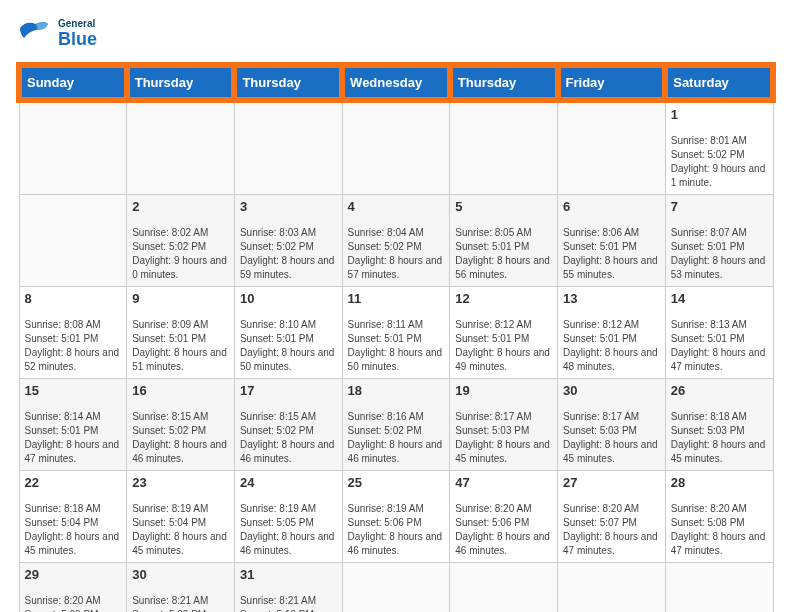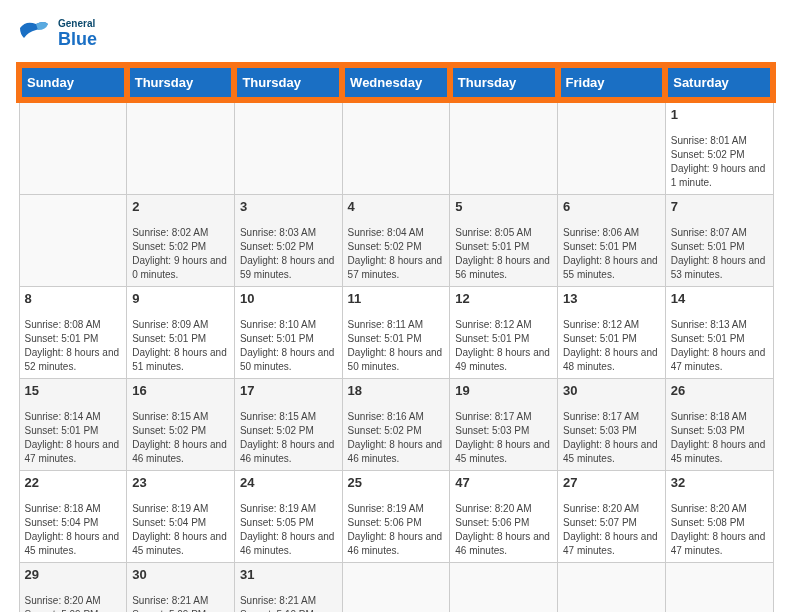--- a/index.html
+++ b/index.html
@@ -338,21 +338,21 @@
         </td>
         <td>
           <span class="day-number">27</span>
           <div class="day-info">
             Sunrise: 8:20 AM<br>
             Sunset: 5:07 PM<br>
             Daylight: 8 hours and 47 minutes.
           </div>
         </td>
         <td>
-          <span class="day-number">32</span>
+          <span class="day-number">28</span>
           <div class="day-info">
             Sunrise: 8:20 AM<br>
             Sunset: 5:08 PM<br>
             Daylight: 8 hours and 47 minutes.
           </div>
         </td>
       </tr>
       <tr>
         <td>
           <span class="day-number">29</span>

